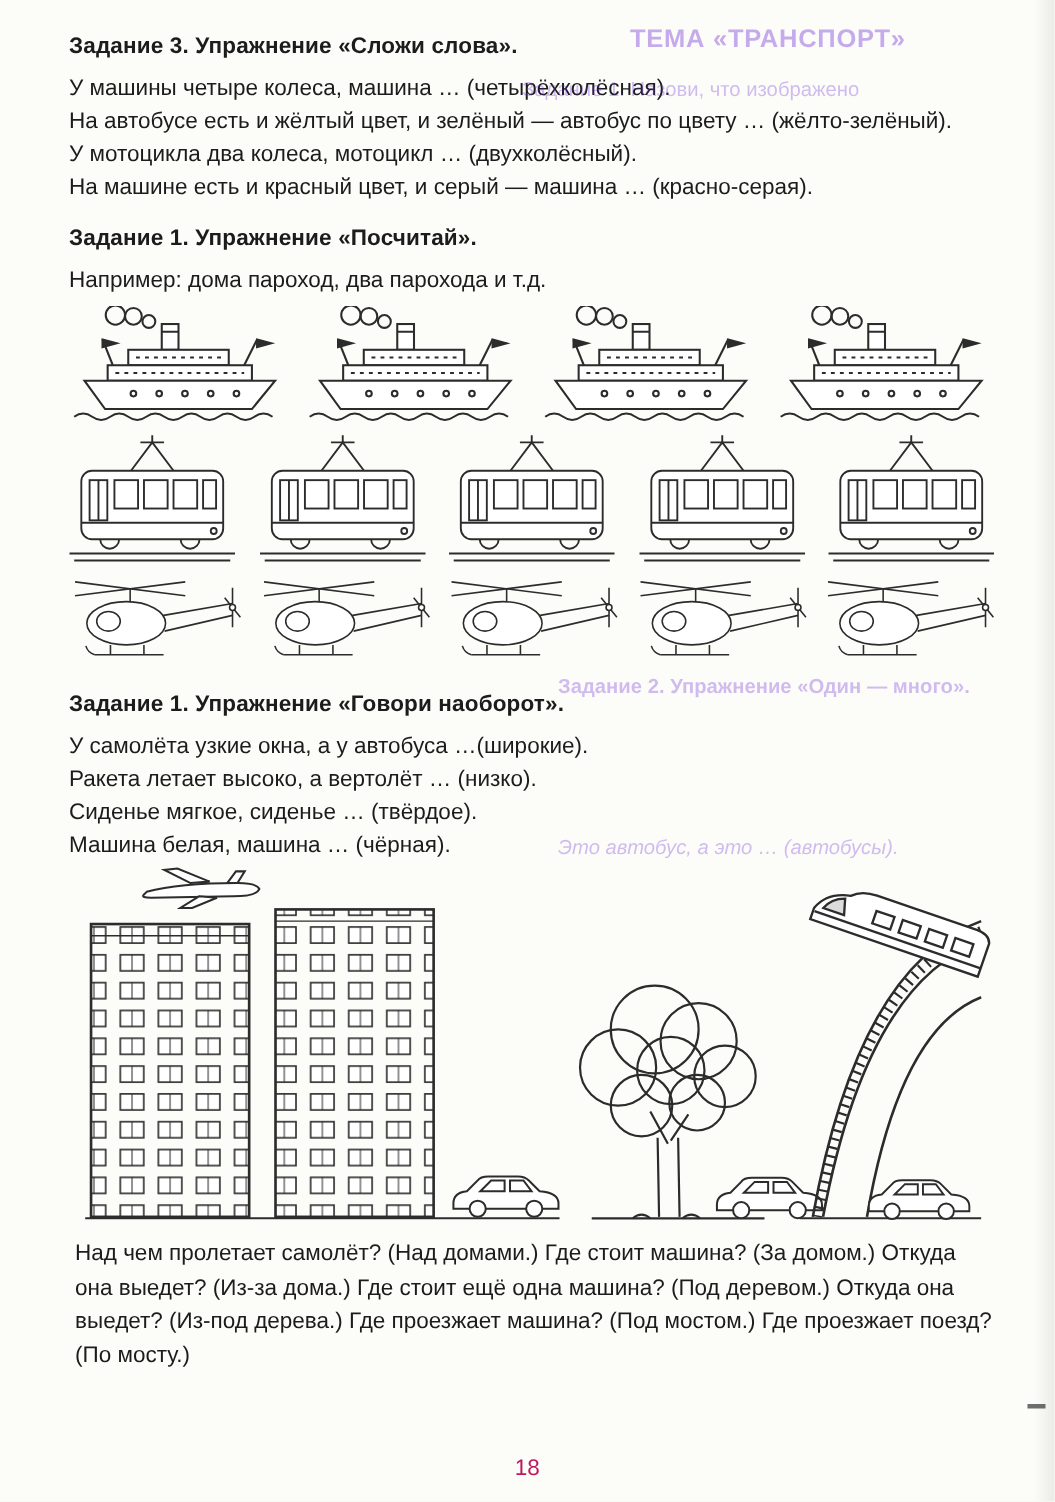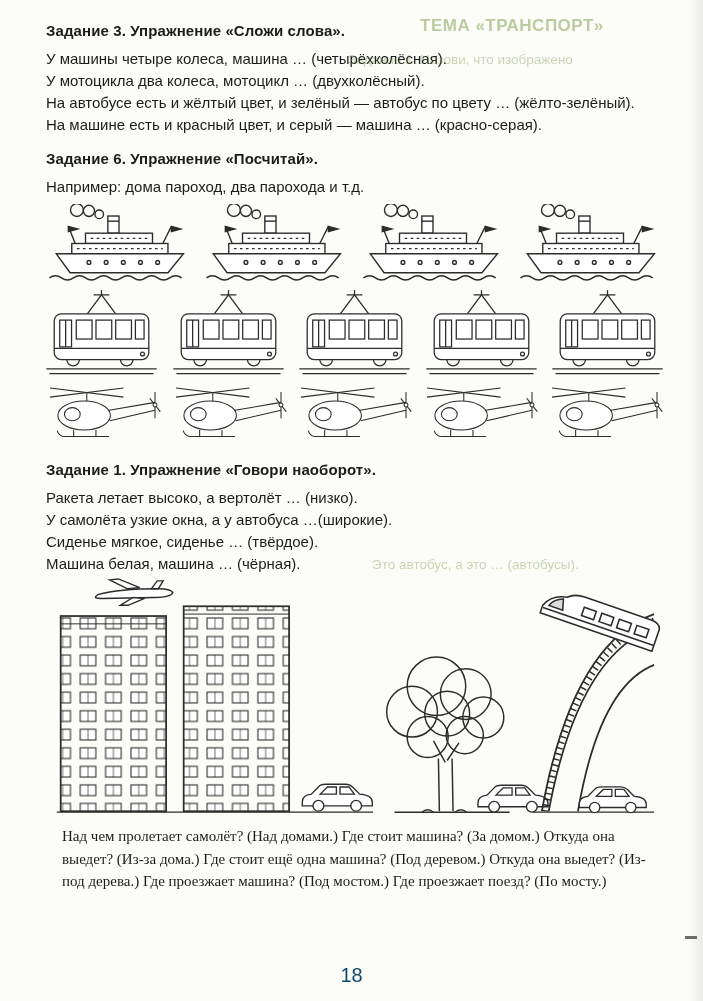--- a/index.html
+++ b/index.html
@@ -30,34 +30,34 @@
   .example{margin:2px 0 6px 0;font-size:15px;line-height:22px;}
   .count-row{
     display:flex;justify-content:space-between;align-items:flex-end;
     margin:4px 0 4px 0;
   }
   .veh{display:block;}
   .steamship{width:146px;height:79px;}
   .tram{width:111px;height:93px;}
   .helicopter{width:115px;height:63px;}
   .illustration{display:block;width:615px;height:244px;margin:2px 0 4px 0;}
-  .questions{margin:2px 0 0 16px;font-size:15px;line-height:22.5px;font-family:Liberation Serif, serif;}
+  .questions{margin:2px 0 0 4px;font-size:15px;line-height:22.5px;}
   .page-number{
     position:absolute;bottom:14px;left:0;width:100%;
-    text-align:center;font-size:20px;color:#0c4a6e;
+    text-align:center;font-size:15px;color:#be185d;
   }
   
   .ghost{
-    position:absolute;color:#4d7c0f;opacity:.30;pointer-events:none;
+    position:absolute;color:#6d28d9;opacity:.30;pointer-events:none;
     white-space:nowrap;
   }
   .ghost-title{top:16px;left:420px;font-size:17px;font-weight:bold;letter-spacing:.5px;opacity:.38;}
   .ghost-t2{top:52px;left:348px;font-size:13.5px;}
   .ghost-t3{top:450px;left:372px;font-size:13.5px;font-weight:bold;}
-  .ghost-t4{top:557px;left:372px;font-size:13.5px;}
+  .ghost-t4{top:557px;left:372px;font-size:13.5px;font-style:italic;}
   .scan-mark{
     position:absolute;right:6px;bottom:62px;width:12px;height:3px;
     background:#4a4a4a;opacity:.8;
   }
 </style>
 </head>
 <body>
 
 <svg width="0" height="0" style="position:absolute" aria-hidden="true">
   <defs>
@@ -127,29 +127,30 @@
       <circle cx="24" cy="32" r="6"></circle>
       <circle cx="66" cy="32" r="6"></circle>
     </g>
   </defs>
 </svg>
 
 <div class="page">
 
   <div class="ghost ghost-title">ТЕМА «ТРАНСПОРТ»</div>
   <div class="ghost ghost-t2">Задание 1. Назови, что изображено</div>
+  <div class="ghost ghost-t3">Задание 2. Упражнение «Один — много».</div>
   <div class="ghost ghost-t4">Это автобус, а это … (автобусы).</div>
 
   <h3 class="task-title first">Задание 3. Упражнение «Сложи слова».</h3>
   <p class="line">У машины четыре колеса, машина … (четырёхколёсная).</p>
+  <p class="line">На автобусе есть и жёлтый цвет, и зелёный — автобус по цвету … (жёлто-зелёный).</p>
   <p class="line">У мотоцикла два колеса, мотоцикл … (двухколёсный).</p>
-  <p class="line">На автобусе есть и жёлтый цвет, и зелёный — автобус по цвету … (жёлто-зелёный).</p>
   <p class="line">На машине есть и красный цвет, и серый — машина … (красно-серая).</p>
 
-  <h3 class="task-title">Задание 6. Упражнение «Посчитай».</h3>
+  <h3 class="task-title">Задание 1. Упражнение «Посчитай».</h3>
   <p class="example">Например: дома пароход, два парохода и т.д.</p>
 
   <div class="count-row">
       <svg viewBox="0 0 170 92" class="veh steamship">
         <use href="#sym-steamship"></use>
       </svg>
       <svg viewBox="0 0 170 92" class="veh steamship">
         <use href="#sym-steamship"></use>
       </svg>
       <svg viewBox="0 0 170 92" class="veh steamship">
@@ -188,22 +189,22 @@
       </svg>
       <svg viewBox="0 0 175 96" class="veh helicopter">
         <use href="#sym-helicopter"></use>
       </svg>
       <svg viewBox="0 0 175 96" class="veh helicopter">
         <use href="#sym-helicopter"></use>
       </svg>
     </div>
 
   <h3 class="task-title">Задание 1. Упражнение «Говори наоборот».</h3>
+  <p class="line">У самолёта узкие окна, а у автобуса …(широкие).</p>
   <p class="line">Ракета летает высоко, а вертолёт … (низко).</p>
-  <p class="line">У самолёта узкие окна, а у автобуса …(широкие).</p>
   <p class="line">Сиденье мягкое, сиденье … (твёрдое).</p>
   <p class="line">Машина белая, машина … (чёрная).</p>
 
 
   <svg class="illustration" viewBox="0 0 620 250" preserveAspectRatio="xMidYMid meet">
     <defs>
       <pattern id="winpat" width="26" height="19" patternUnits="userSpaceOnUse">
         <rect x="4" y="4" width="16" height="11" fill="#fff" stroke="#2c2c2c" stroke-width="1.1"></rect>
         <line x1="12" y1="4" x2="12" y2="15" stroke="#2c2c2c" stroke-width="0.7"></line>
       </pattern>

